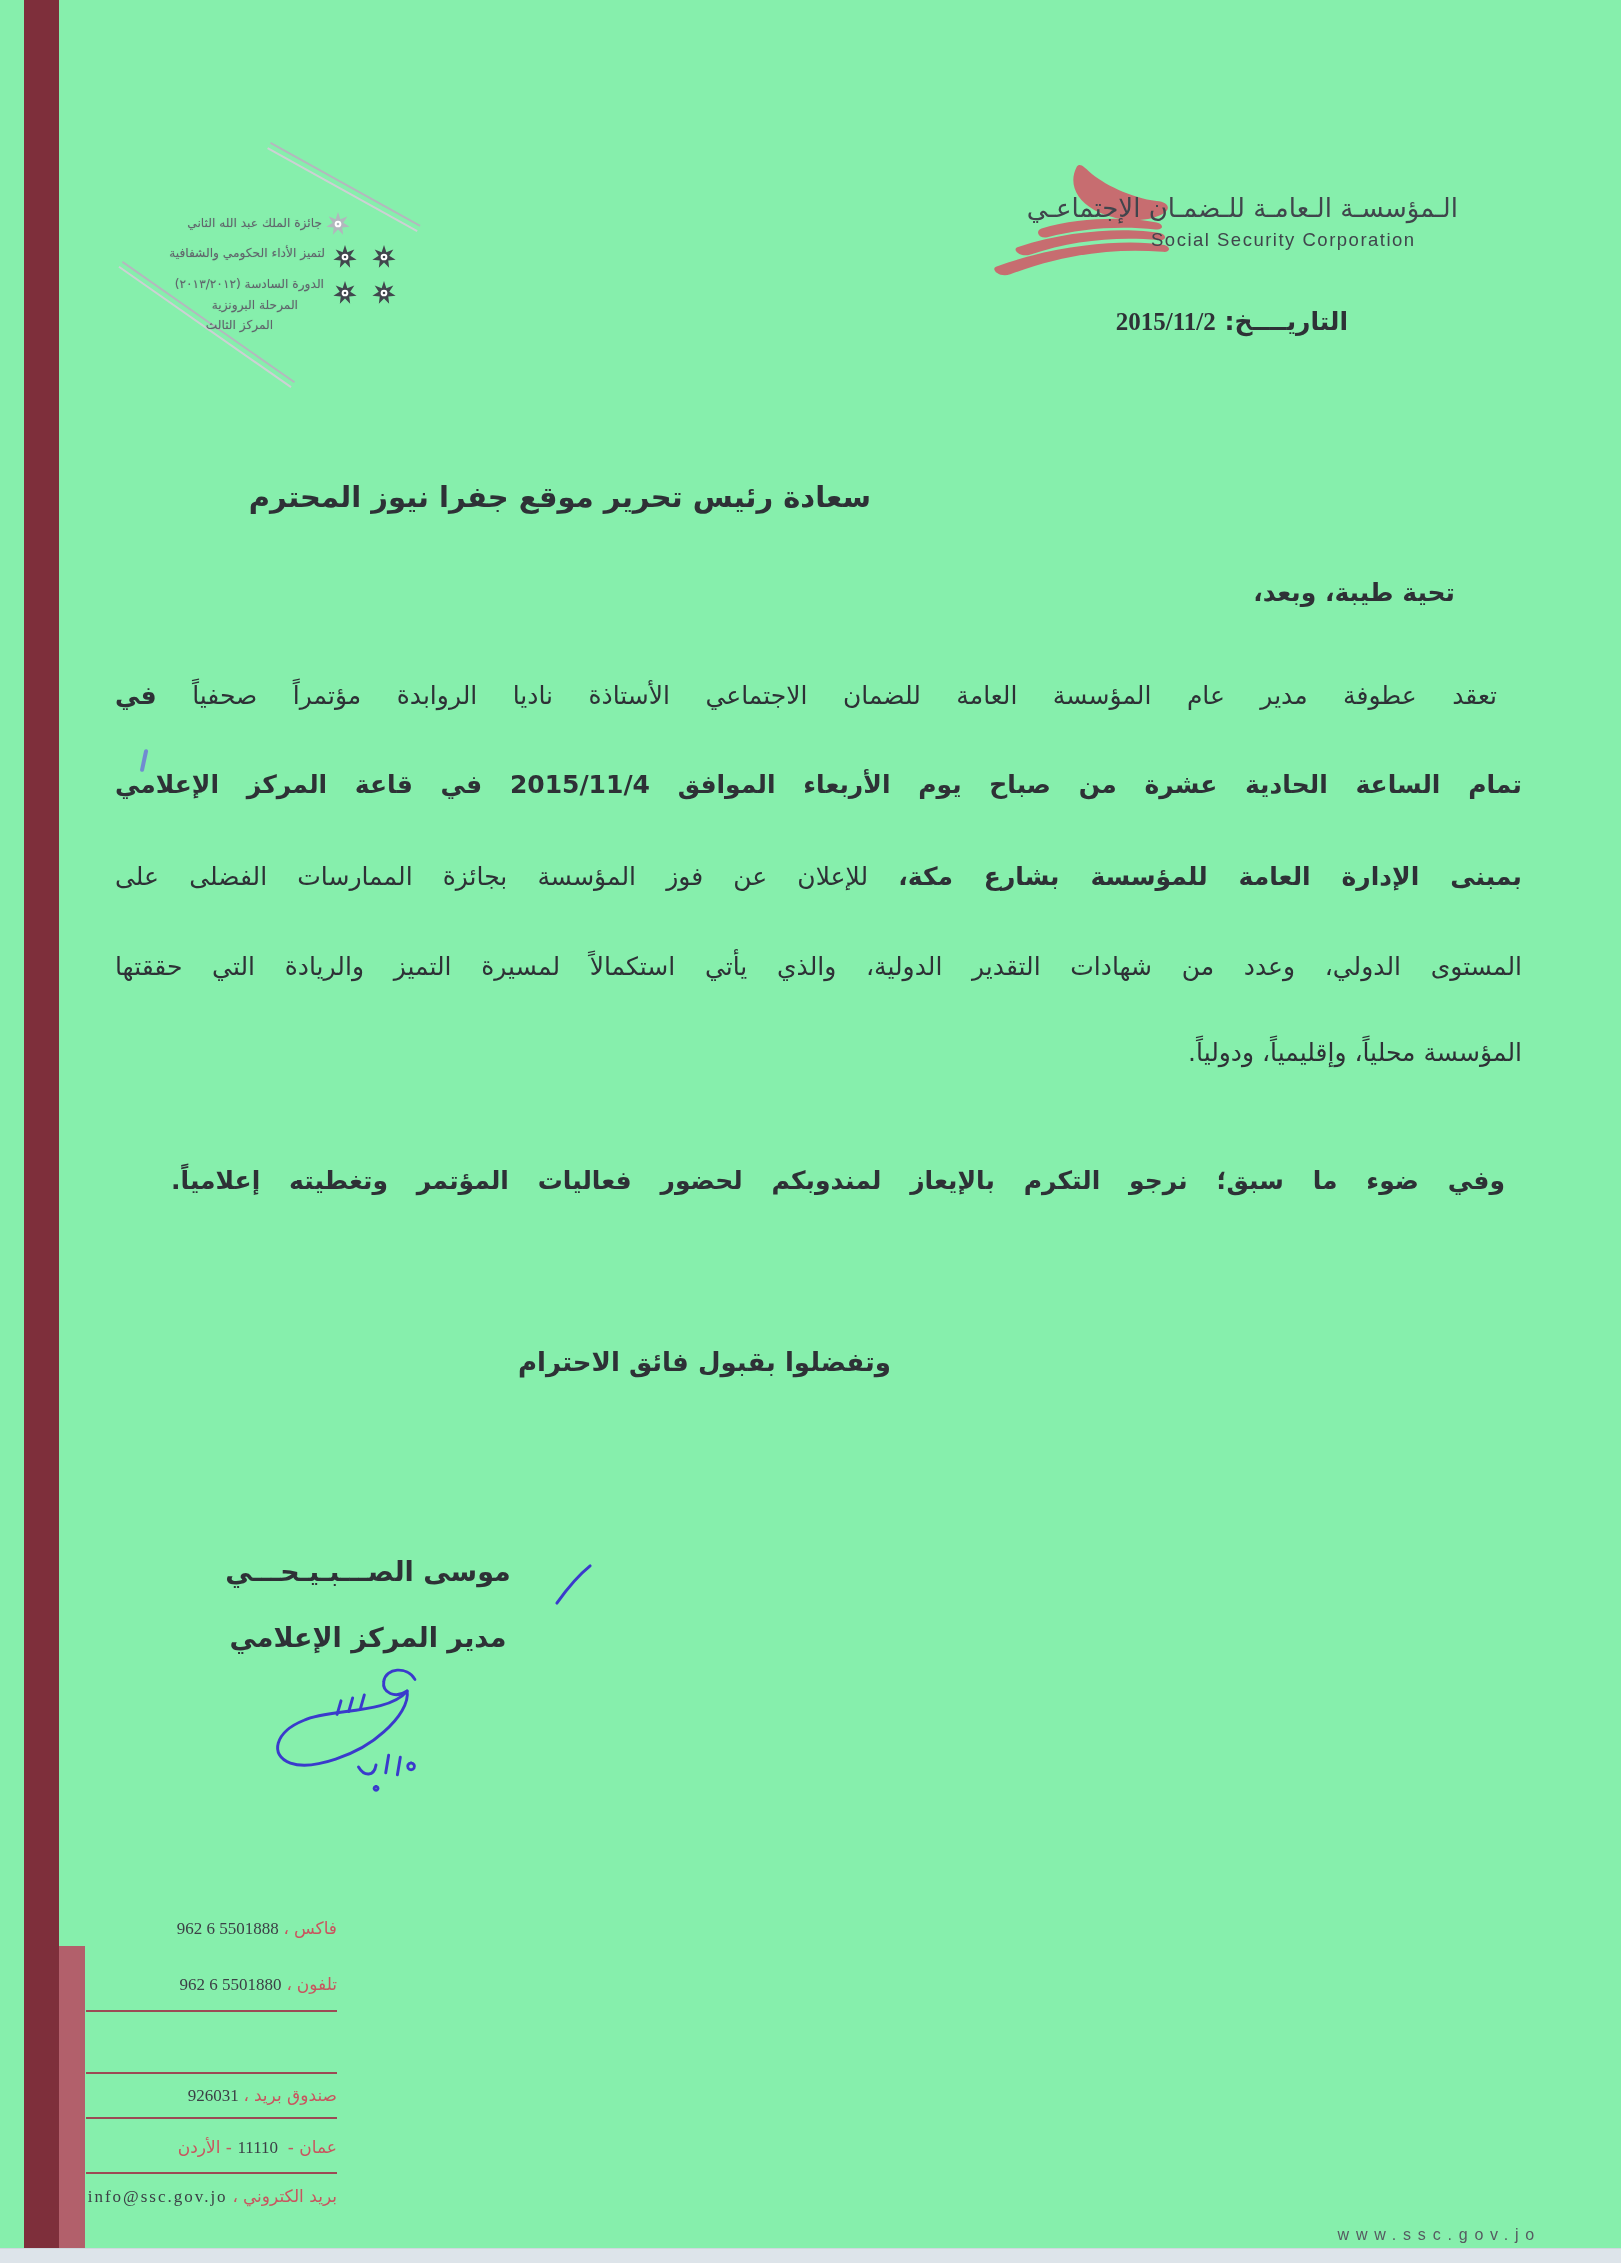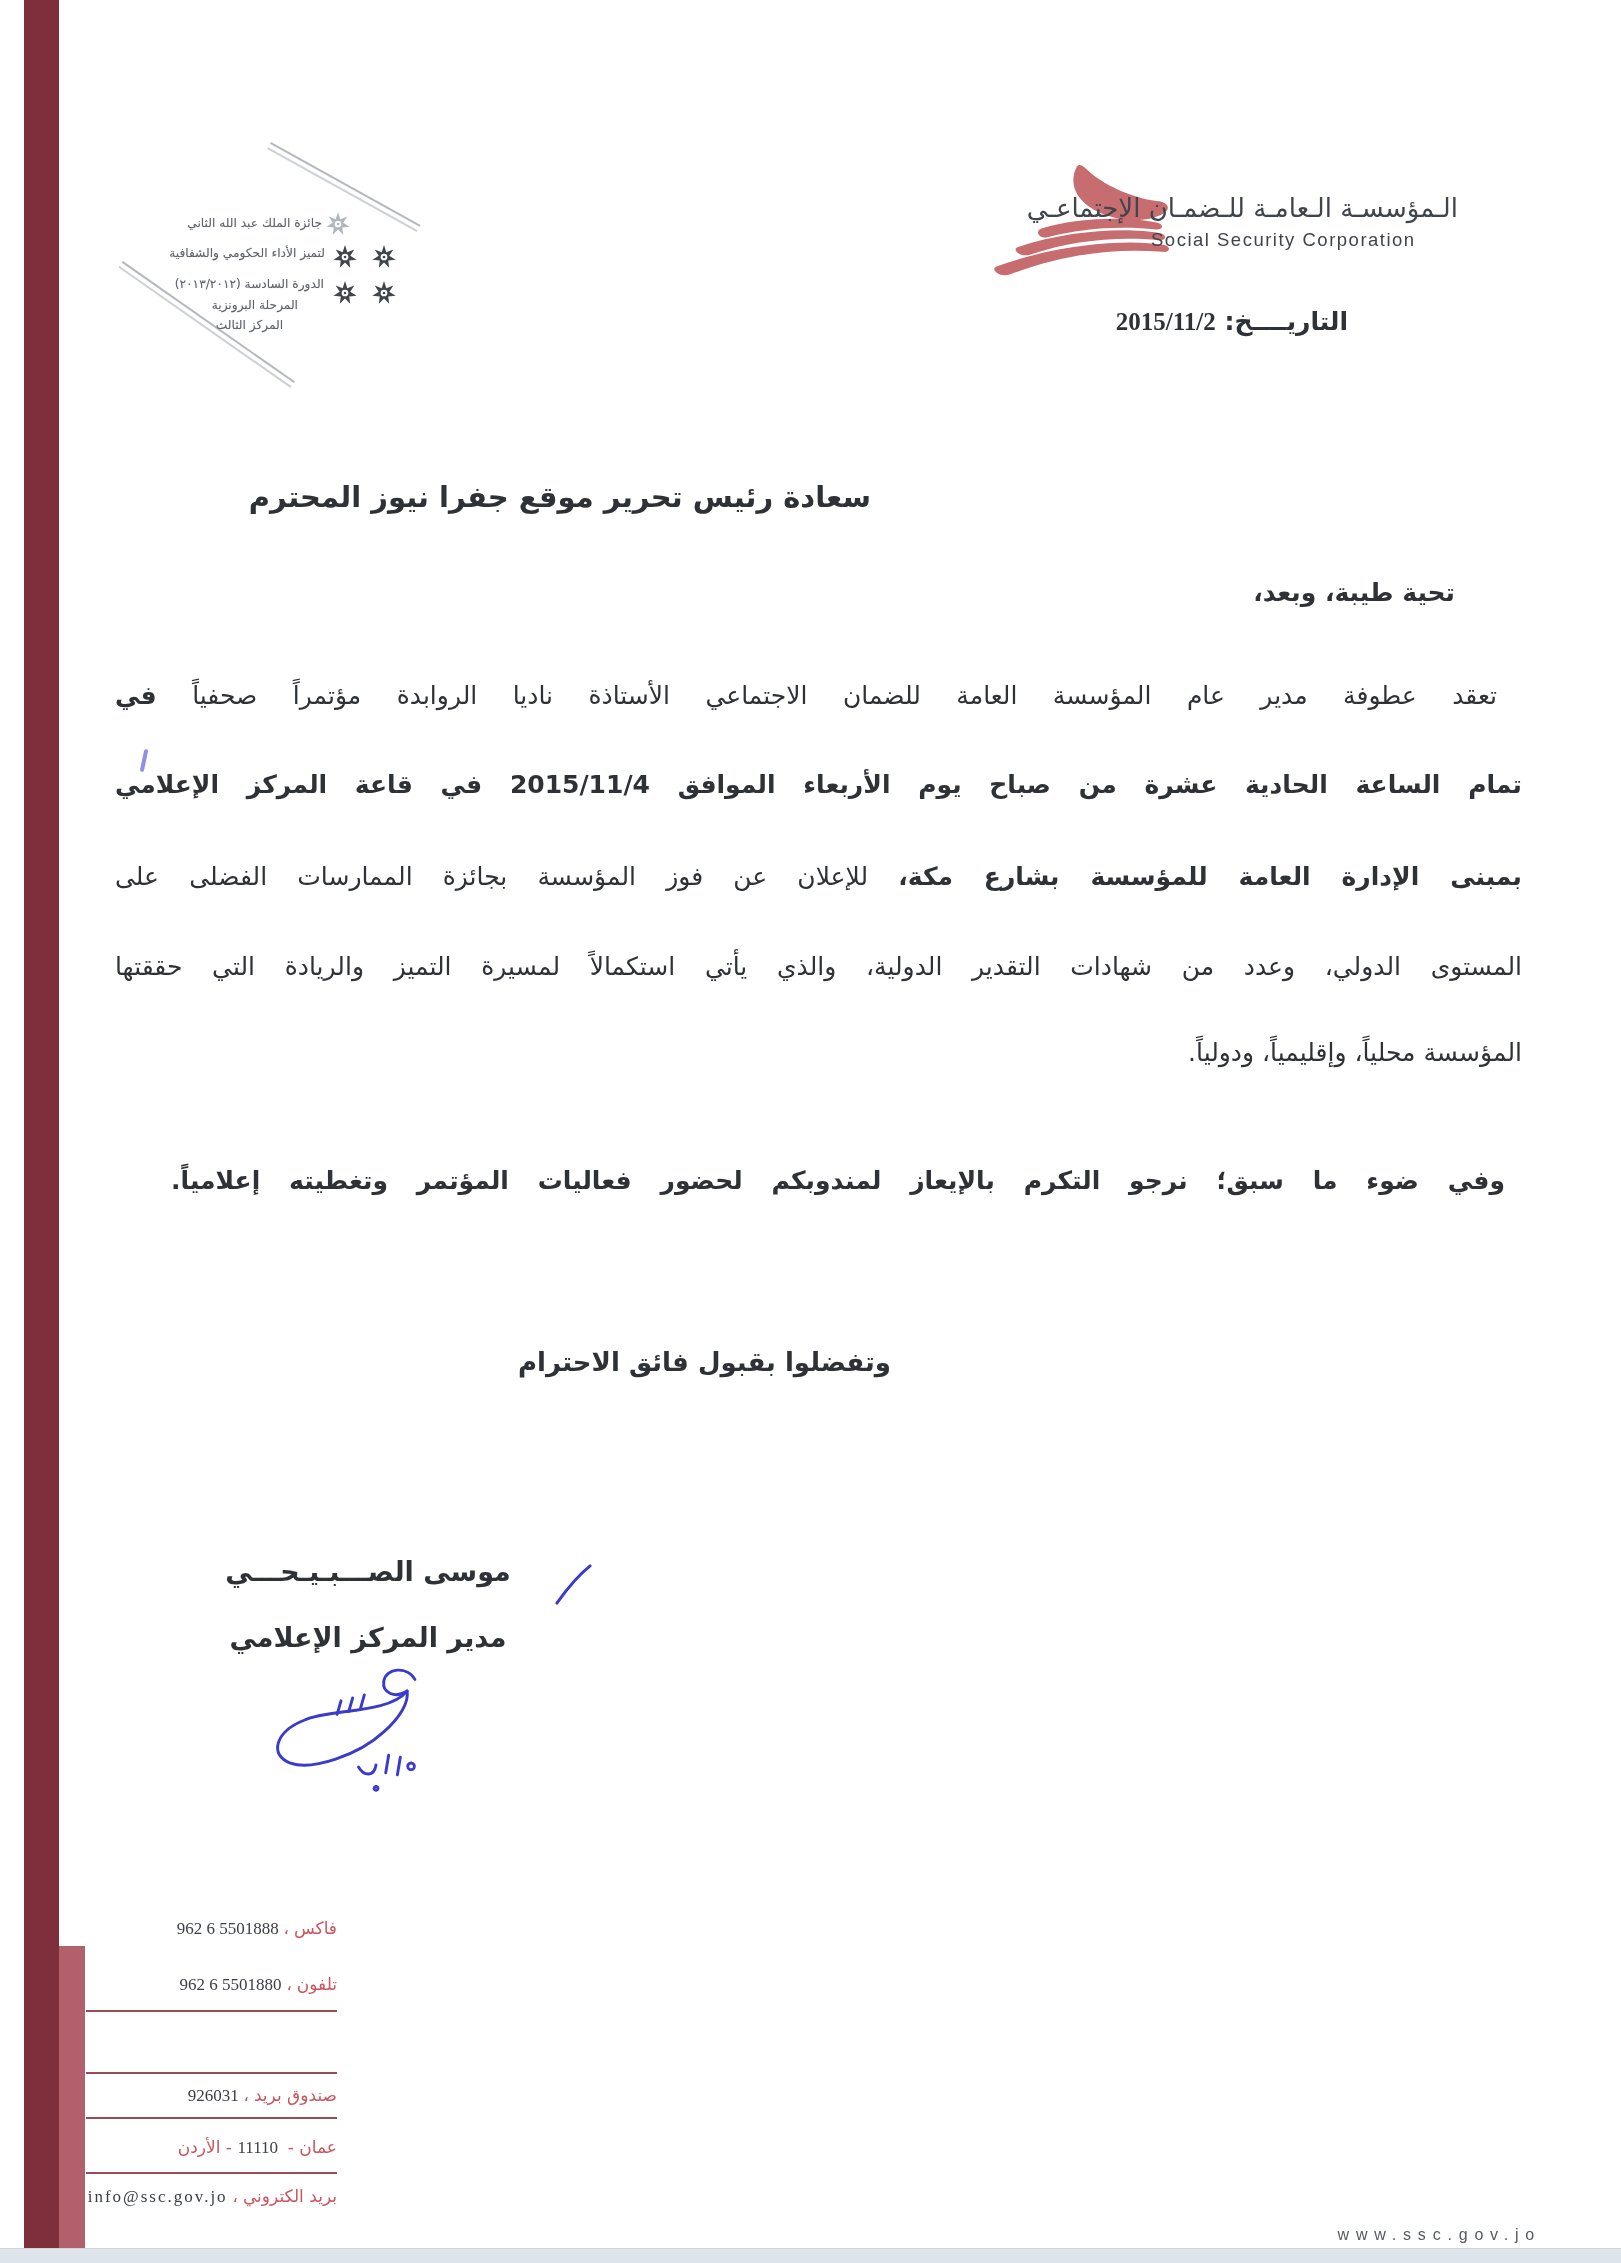--- a/index.html
+++ b/index.html
@@ -1,18 +1,18 @@
 <!DOCTYPE html>
 <html><head>
 <meta charset="utf-8">
 <style>
   html,body{margin:0;padding:0;background:#e8e8e8;}
   .page{
     position:relative;width:1622px;height:2264px;margin:0 auto;
-    background:#ffffff;overflow:hidden;
+    background:#86efac;overflow:hidden;
     font-family:"DejaVu Sans",sans-serif;color:#2e3136;
   }
   
   .bar-main{position:absolute;left:24.4px;top:0;width:35px;height:2250px;background:#7e2f3b;}
   .bar-footer{position:absolute;left:59px;top:1946px;width:26px;height:304px;background:#b2606b;}
   .bottom-strip{position:absolute;left:0;top:2248px;width:100%;height:15.6px;background:#dde4ea;border-top:1px solid #cfd7de;}
 
   
   .award-line{position:absolute;font-size:12.2px;color:#60656c;direction:rtl;white-space:nowrap;
     text-shadow:0 0 1px rgba(96,101,108,.35);}
@@ -93,21 +93,21 @@
         <use href="#star7"></use>
       </svg>
     <svg class="star" style="left:371px;top:280px;" viewBox="0 0 24 24">
         <use href="#star7"></use>
       </svg>
 
     <div class="award-line" style="right:1300px;top:216px;">جائزة الملك عبد الله الثاني</div>
     <div class="award-line" style="right:1297px;top:246px;">لتميز الأداء الحكومي والشفافية</div>
     <div class="award-line" style="right:1298px;top:277px;">الدورة السادسة (٢٠١٣/٢٠١٢)</div>
     <div class="award-line" style="left:195px;width:103px;text-align:right;top:298px;">المرحلة البرونزية</div>
-    <div class="award-line" style="left:198px;width:103px;text-align:center;top:318px;">المركز الثالث</div>
+    <div class="award-line" style="left:188px;width:103px;text-align:center;top:318px;">المركز الثالث</div>
   </div>
 
   <svg class="logo-graphic" viewBox="0 0 205 125">
     <g fill="#c76d70">
       <path d="M96,3 C88,18 94,36 114,47 C140,61 172,60 186,50 C193,45 189,39 178,38 C152,35 122,20 109,8 C104,3 99,-2 96,3 Z"></path>
       <path d="M60,66 C100,54 150,54 178,60 C186,62 185,68 177,67 C140,63 100,66 66,75 C57,77 53,68 60,66 Z"></path>
       <path d="M36,85 C90,67 150,65 182,71 C189,73 188,79 180,78 C138,74 92,78 48,93 C37,96 29,87 36,85 Z"></path>
       <path d="M14,105 C80,81 150,77 186,83 C193,85 192,91 184,90 C136,86 84,92 28,113 C16,117 7,107 14,105 Z"></path>
     </g>
   </svg>

